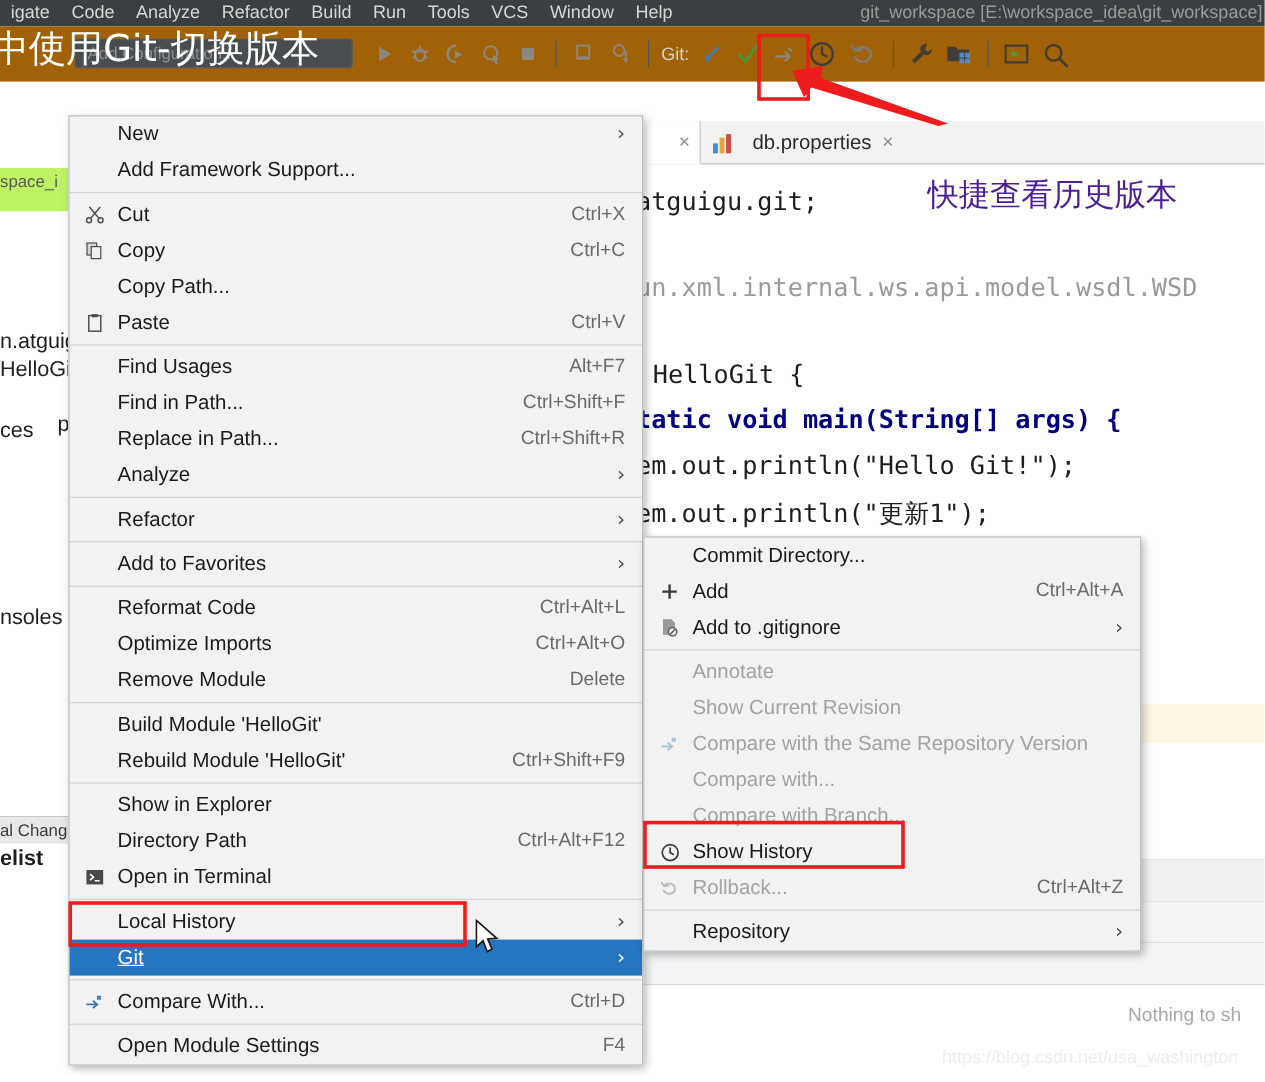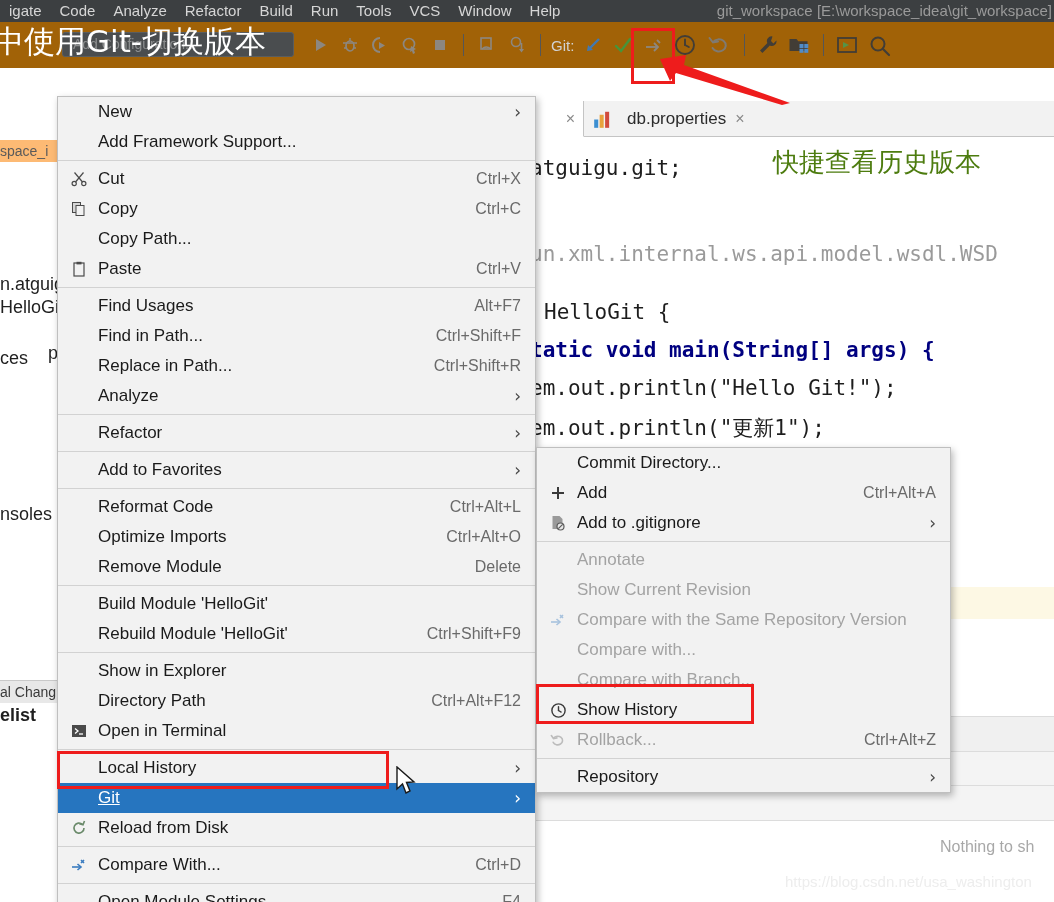--- a/index.html
+++ b/index.html
@@ -63,22 +63,22 @@
     background:#ffffff;
   }
 
   
   #sidebar{
     position:absolute; left:0; top:68px; width:57px; height:834px;
     background:#ffffff; overflow:hidden;
     font-size:15px; color:#1f1f1f;
   }
   #sidebar .sb-head{
-    position:absolute; left:0; top:72px; width:57px; height:22px;
-    background:#fdba74; color:#5a5a5a; font-size:14px;
+    position:absolute; left:0; top:72px; width:57px; height:36px;
+    background:#bef264; color:#5a5a5a; font-size:14px;
     white-space:nowrap; overflow:hidden; line-height:22px;
   }
   #sidebar .sb-row{
     position:absolute; left:0; white-space:nowrap; overflow:hidden;
     width:57px; height:22px; line-height:22px; font-size:18px;
   }
   #sidebar .sb-bottomsep{
     position:absolute; left:0; width:57px; height:1px; background:#c9c9c9;
   }
   #sidebar .sb-bar{
@@ -114,21 +114,21 @@
 
   
   .code{
     position:absolute; font-family:"DejaVu Sans Mono","Liberation Mono",monospace;
     font-size:21px; white-space:pre; color:#1d1d1d; letter-spacing:0px;
   }
   .k{ color:#000080; font-weight:bold; }
   .grey{ color:#9a9a9a; }
 
   #redtext{
-    position:absolute; left:773px; top:145px; font-size:26px; color:#4d7c0f;
+    position:absolute; left:773px; top:145px; font-size:26px; color:#4c1d95;
     white-space:nowrap; font-family:"DejaVu Sans","Liberation Sans",sans-serif;
     font-weight:500;
   }
 
   
   .panel-row{ position:absolute; left:530px; background:#f0f0f0; }
   .panel-line{ position:absolute; left:530px; height:1px; background:#dcdcdc; }
   #yellow-row{ position:absolute; left:530px; top:519px; width:524px; height:32px; background:#fdf8e4; }
   #nothing{
     position:absolute; left:940px; top:838px; font-size:16px; color:#a8a8a8;
@@ -206,21 +206,21 @@
       <rect x="5.6" y="4" width="3.4" height="11" fill="#e8a33d"></rect>
       <rect x="10.2" y="1.5" width="3.4" height="13.5" fill="#d14b3d"></rect>
     </svg>
     <div class="tab" id="tab-db">
       <span>db.properties</span>
       <span class="xclose">×</span>
     </div>
   </div>
 
   <div class="code" style="left:0px; top:88px;"><span>atguigu.git;</span></div>
-  <div class="code grey" style="left:0px; top:160px;margin-top:14px;"><span>un.xml.internal.ws.api.model.wsdl.WSD</span></div>
+  <div class="code grey" style="left:0px; top:160px;"><span>un.xml.internal.ws.api.model.wsdl.WSD</span></div>
   <div class="code" style="left:14px; top:232px;"><span>HelloGit {</span></div>
   <div class="code" style="left:0px; top:270px;"><span class="k">tatic void main(String[] args) {</span></div>
   <div class="code" style="left:0px; top:308px;"><span>em.out.println("Hello Git!");</span></div>
   <div class="code" style="left:0px; top:346px;"><span>em.out.println("更新1");</span></div>
 
   <div id="nothing" style="left:410px;top:770px;">Nothing to sh</div>
 </div>
 
 <div id="watermark">https://blog.csdn.net/usa_washington</div>
 <div id="redtext">快捷查看历史版本</div>
@@ -506,29 +506,20 @@
   <div class="msep"></div>
 
   <div class="mrow">
     <span>Local History</span>
     <span class="arrow">›</span>
   </div>
   <div class="mrow sel-row">
     <span style="text-decoration:underline;">Git</span>
     <span class="arrow">›</span>
   </div>
-  <div class="mrow">
-    <span class="mico">
-      <svg width="16" height="16" viewBox="0 0 16 16">
-        <path d="M13 8 a5 5 0 1 1 -1.6 -3.6" fill="none" stroke="#6a8a6a" stroke-width="1.6"></path>
-        <polyline points="13.5,1 12,4.8 8.3,3.8" fill="none" stroke="#6a8a6a" stroke-width="1.6"></polyline>
-      </svg>
-    </span>
-    <span>Reload from Disk</span>
-  </div>
   <div class="msep"></div>
 
   <div class="mrow">
     <span class="mico">
       <svg width="16" height="16" viewBox="0 0 16 16">
         <line x1="1" y1="10" x2="9" y2="10" stroke="#3a7cc0" stroke-width="1.6"></line>
         <polyline points="6.5,7 10,10 6.5,13" fill="none" stroke="#3a7cc0" stroke-width="1.6"></polyline>
         <line x1="10" y1="3" x2="13" y2="6" stroke="#3a7cc0" stroke-width="1.6"></line>
         <line x1="13" y1="3" x2="10" y2="6" stroke="#3a7cc0" stroke-width="1.6"></line>
       </svg>

